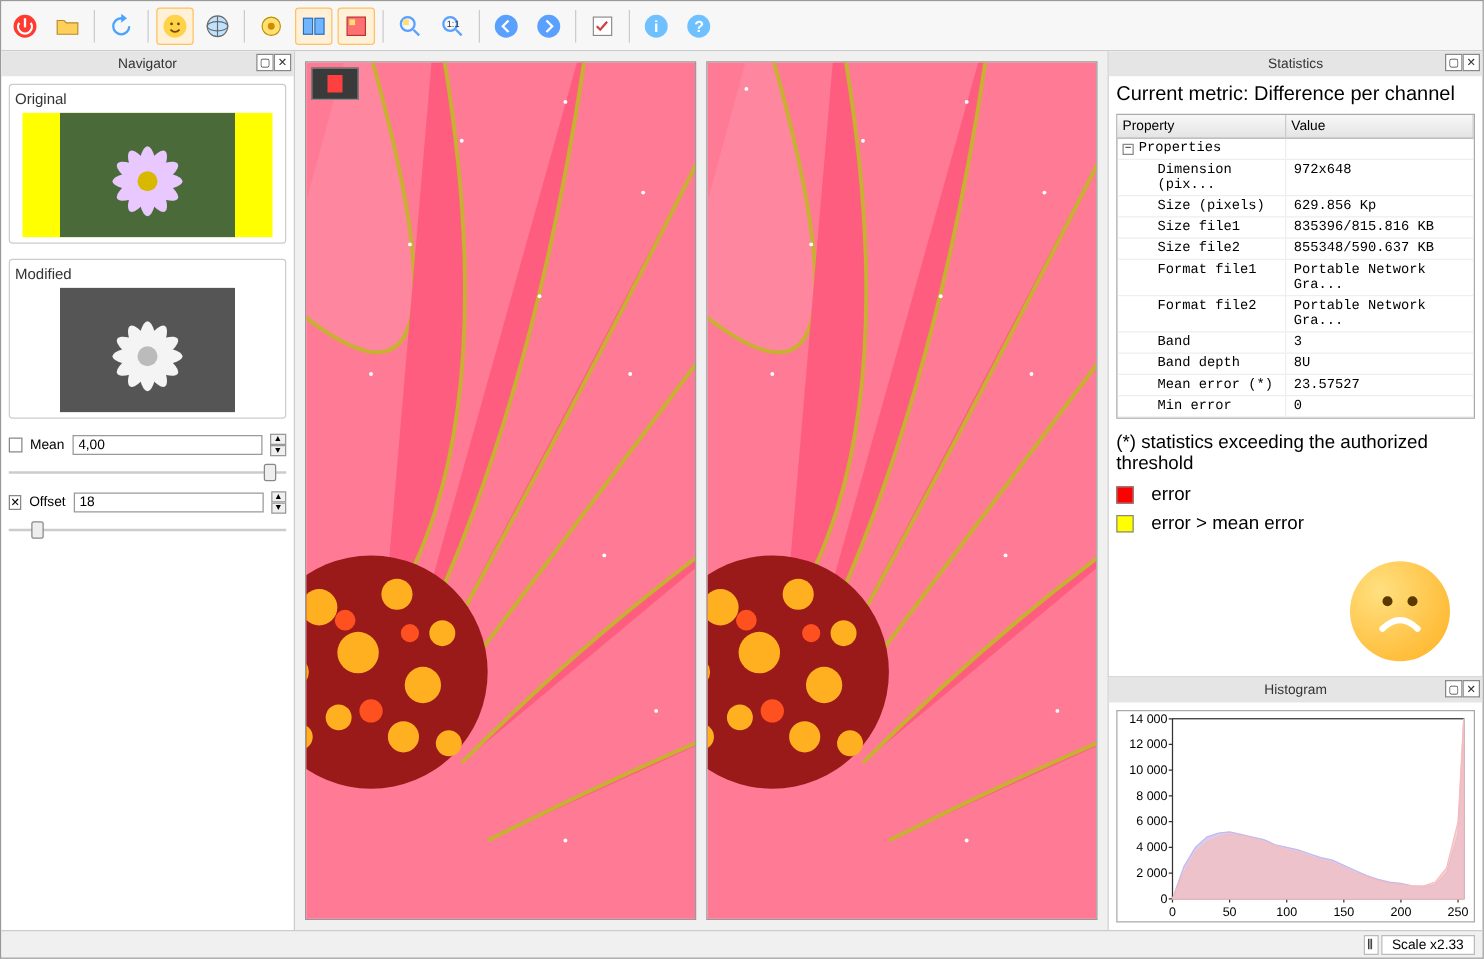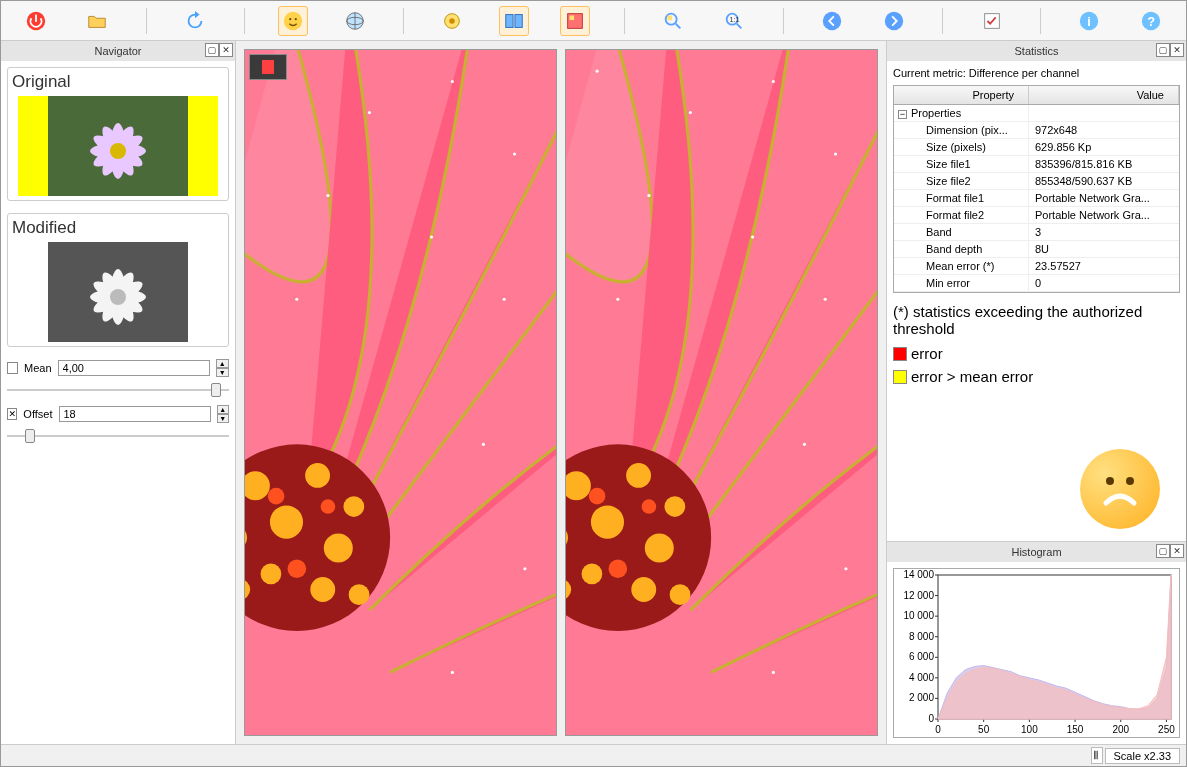--- a/index.html
+++ b/index.html
@@ -1,54 +1,54 @@
 <!DOCTYPE html>
 <html><head>
 <meta charset="utf-8">
 <style>
 * { box-sizing: border-box; margin: 0; padding: 0; }
 body { font-family: "Segoe UI", Tahoma, sans-serif; font-size: 11px; background: #f0f0f0; color: #000; width: 1187px; height: 767px; overflow: hidden; border: 1px solid #999; }
-.toolbar { height: 40px; background: #f7f7f7; border-bottom: 1px solid #ccc; display: flex; align-items: center; padding: 2px 20px; gap: 4px; justify-content: space-between; }
+.toolbar { height: 40px; background: #f7f7f7; border-bottom: 1px solid #ccc; display: flex; align-items: center; padding: 2px 4px; gap: 4px; }
 .tb-btn { width: 30px; height: 30px; border: 1px solid transparent; border-radius: 3px; display: flex; align-items: center; justify-content: center; cursor: pointer; }
 .tb-btn.selected, .tb-btn:hover { border-color: #ffc060; background: #fff0d8; }
 .tb-sep { width: 1px; height: 26px; background: #ccc; margin: 0 2px; }
 .main { display: flex; height: calc(100% - 40px - 22px); }
 .left-panel { width: 235px; background: #fff; border-right: 1px solid #ccc; display: flex; flex-direction: column; }
 .panel-header { height: 20px; display: flex; align-items: center; justify-content: center; font-size: 11px; color: #333; background: #e5e5e5; position: relative; }
 .panel-header .ctrls { position: absolute; right: 2px; top: 2px; display: flex; gap: 0; }
 .panel-header .ctrls span { width: 14px; height: 14px; border: 1px solid #888; font-size: 9px; display: flex; align-items: center; justify-content: center; background: #fff; cursor: pointer; }
 .group { margin: 6px; border: 1px solid #ccc; border-radius: 3px; padding: 4px; }
-.group-title { font-size: 17px; color: #333; margin-bottom: 4px; }
+.group-title { font-size: 12px; color: #333; margin-bottom: 4px; }
 .thumb { width: 100%; height: 100px; display: flex; align-items: center; justify-content: center; overflow: hidden; }
 .controls { margin: 6px; }
 .ctrl-row { display: flex; align-items: center; gap: 6px; margin-bottom: 4px; }
 .ctrl-row input[type="text"] { flex: 0 0 70px; font-size: 11px; padding: 1px 4px; border: 1px solid #999; background: #fff; }
 .ctrl-stepper { width: 15px; display: flex; flex-direction: column; }
 .ctrl-stepper span { height: 9px; border: 1px solid #999; font-size: 7px; display: flex; align-items: center; justify-content: center; background: #f0f0f0; cursor: pointer; }
 .slider { width: 100%; height: 18px; position: relative; margin-bottom: 6px; }
 .slider::before { content: ""; position: absolute; left: 0; right: 0; top: 8px; height: 2px; background: #ccc; }
 .slider .thumb-handle { position: absolute; top: 2px; width: 10px; height: 14px; background: #eee; border: 1px solid #888; border-radius: 2px; }
 .chk { width: 12px; height: 12px; border: 1px solid #888; background: #fff; display: inline-flex; align-items: center; justify-content: center; font-size: 9px; }
 .center-viewer { flex: 1; display: flex; gap: 8px; padding: 8px; background: #f0f0f0; }
 .view-pane { flex: 1; border: 1px solid #999; position: relative; overflow: hidden; }
 .right-panel { width: 300px; background: #fff; border-left: 1px solid #ccc; display: flex; flex-direction: column; }
 .stats-body { flex: 1; padding: 6px; overflow: hidden; display: flex; flex-direction: column; }
-.metric-line { margin-bottom: 6px; font-size: 11px; }
+.metric-line { margin-bottom: 6px; font-size: 16px; }
 .stats-table { border: 1px solid #aaa; font-size: 11px; width: 100%; }
 .stats-table .hdr { display: flex; background: linear-gradient(#f8f8f8, #e4e4e4); border-bottom: 1px solid #aaa; }
-.stats-table .hdr div { padding: 3px 14px; border-right: 1px solid #ccc; text-align: right; }
-.stats-table .body { max-height: 250px; overflow-y: auto; }
+.stats-table .hdr div { padding: 3px 4px; border-right: 1px solid #ccc; }
+.stats-table .body { max-height: 250px; overflow-y: auto; font-family: Liberation Mono, monospace; }
 .stats-table .row { display: flex; border-bottom: 1px solid #eee; }
 .stats-table .row .col1 { width: 135px; padding: 2px 4px 2px 10px; border-right: 1px solid #eee; }
 .stats-table .row .col2 { flex: 1; padding: 2px 6px; }
 .stats-table .row.cat .col1 { padding-left: 4px; font-weight: normal; }
 .stats-table .row.item .col1 { padding-left: 32px; }
 .tree-toggle { display: inline-block; width: 9px; height: 9px; border: 1px solid #888; text-align: center; line-height: 7px; font-size: 9px; margin-right: 4px; }
 .legend { margin-top: 10px; font-size: 15px; }
-.legend .row { display: flex; align-items: center; gap: 4px; margin-bottom: 6px; }
+.legend .row { display: flex; align-items: center; gap: 14px; margin-bottom: 6px; }
 .swatch { width: 14px; height: 14px; border: 1px solid #888; }
 .face { position: absolute; right: 20px; bottom: 6px; width: 80px; height: 80px; border-radius: 50%; background: radial-gradient(circle at 30% 30%, #ffe080, #ffb020); display: flex; align-items: center; justify-content: center; }
 .hist-panel { border-top: 1px solid #ccc; }
 .hist-body { padding: 6px; }
 .hist-canvas { width: 100%; height: 170px; border: 1px solid #aaa; position: relative; background: #fff; }
 .status-bar { height: 22px; background: #f0f0f0; border-top: 1px solid #ccc; display: flex; align-items: center; justify-content: flex-end; padding: 0 6px; font-size: 11px; }
 .status-bar .cell { border: 1px solid #bbb; padding: 1px 8px; background: #fff; margin-left: 2px; }
 
 .flower { position: absolute; inset: 0; background: #ff7a95; }
 svg.btn-icon { width: 22px; height: 22px; }

